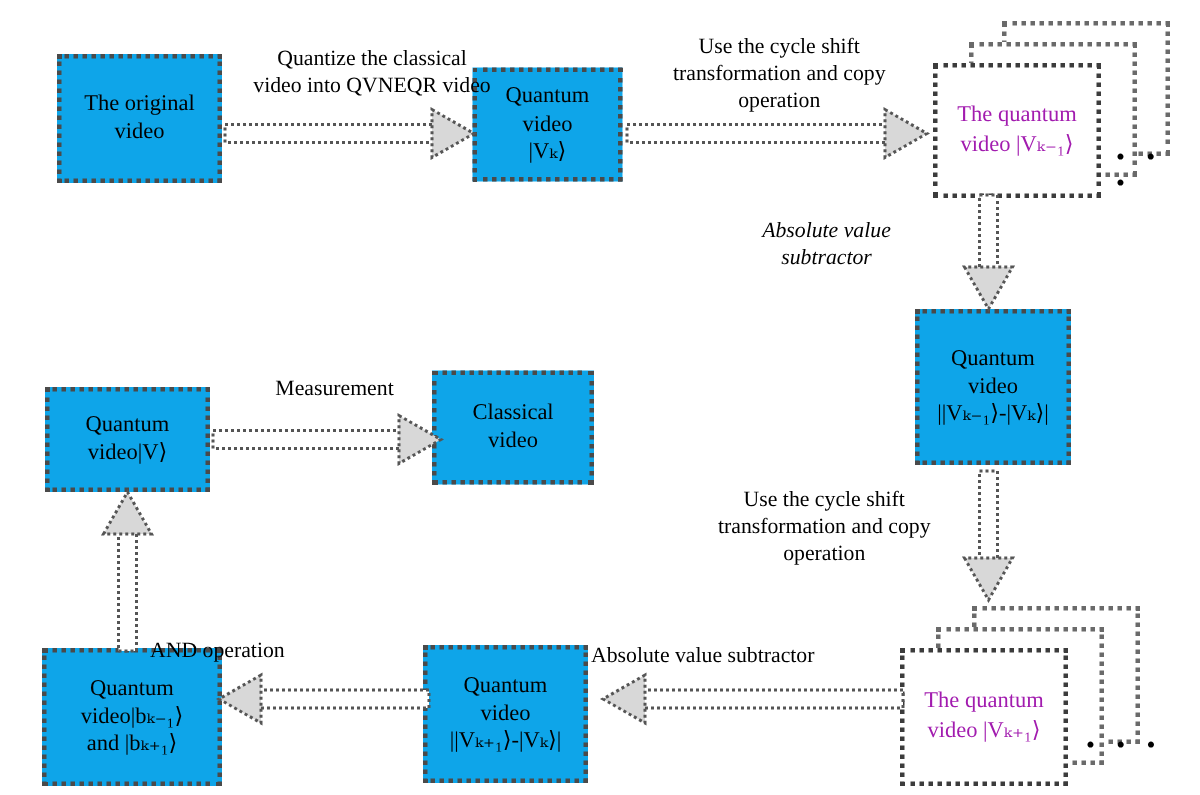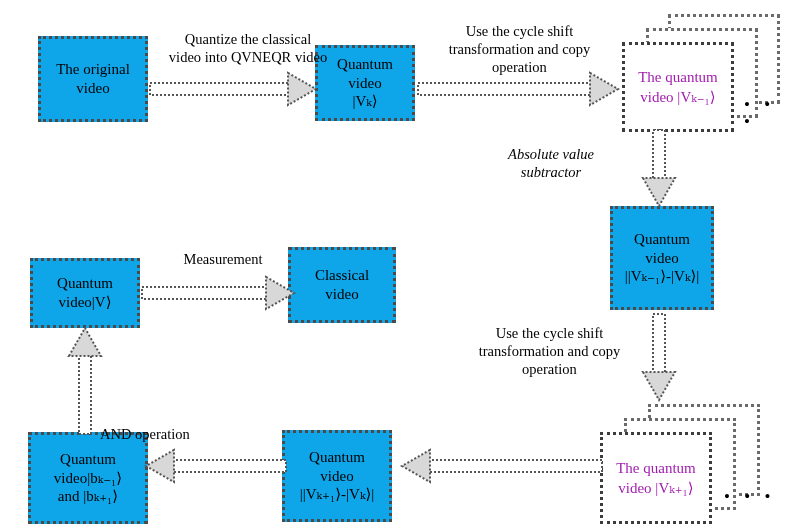--- a/index.html
+++ b/index.html
@@ -161,20 +161,21 @@
     </div>
     <div class="dots" style="left:124px; top:84px;">• • •</div>
   </div>
 
   <div class="arrow" style="left:396px; top:449px;">
     <svg width="206" height="34" viewBox="0 0 206 34">
       <path class="arrow-body" d="M206,11 L32,11 L32,23 L206,23 Z"></path>
       <path class="arrow-head" d="M34,1 L6,17 L34,33 Z"></path>
     </svg>
   </div>
+  <div class="label left" style="left:394px; top:428px; width:210px;">Absolute value subtractor</div>
 
   <div class="box" style="left:282px; top:430px; width:110px; height:92px; flex-direction:column;">
     <div class="txt">Quantum</div>
     <div class="txt">video</div>
     <div class="txt">||Vₖ₊₁⟩-|Vₖ⟩|</div>
   </div>
 
   <div class="arrow" style="left:140px; top:449px;">
     <svg width="146" height="34" viewBox="0 0 146 34">
       <path class="arrow-body" d="M146,11 L32,11 L32,23 L146,23 Z"></path>

